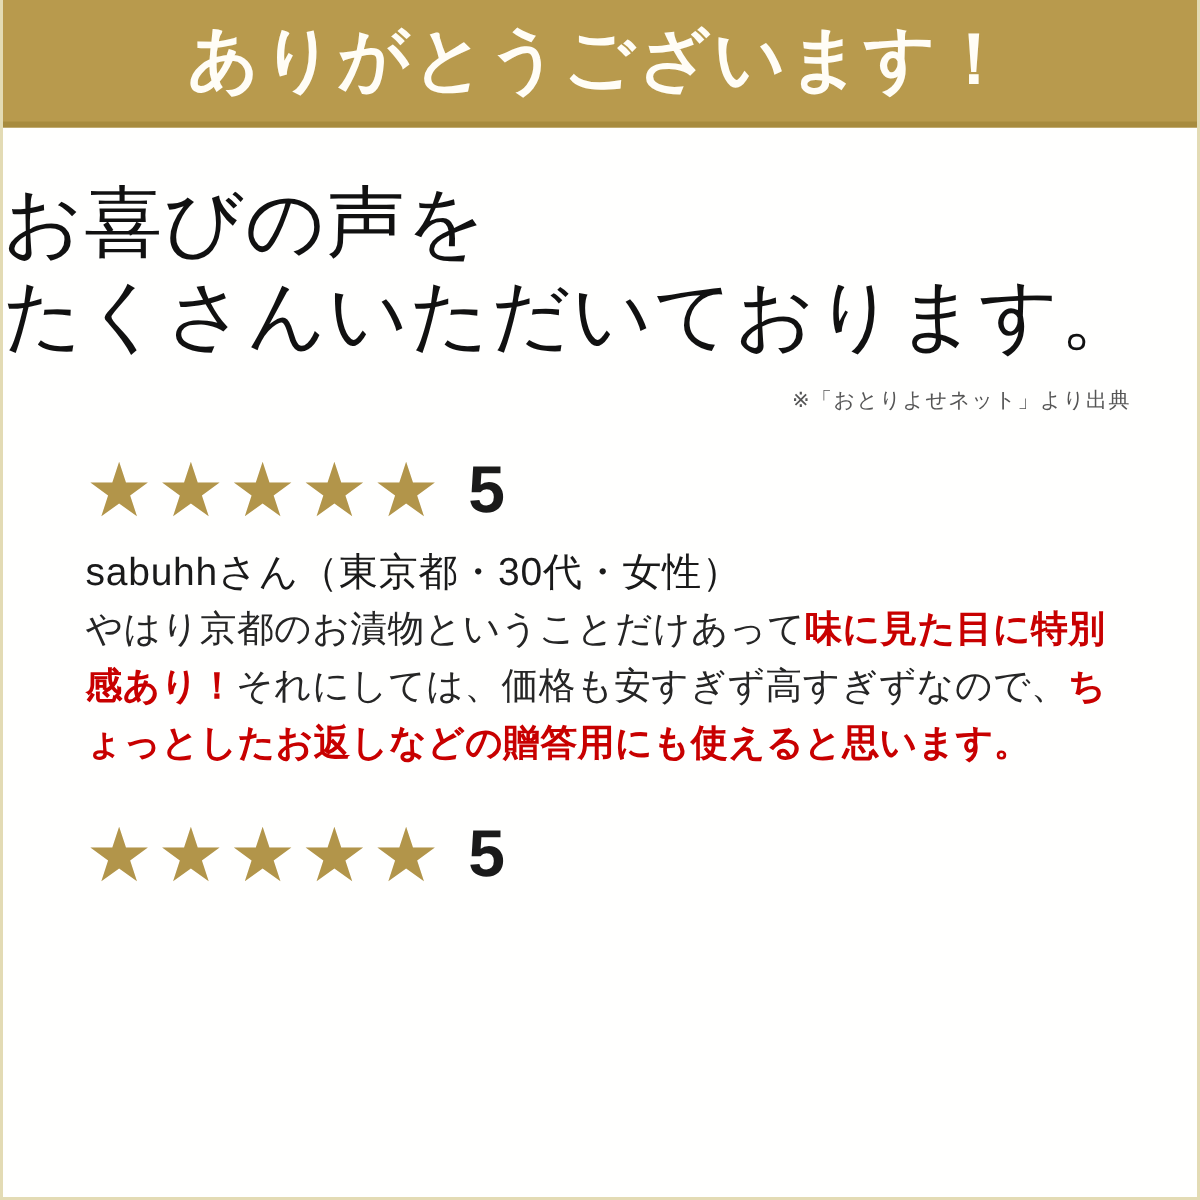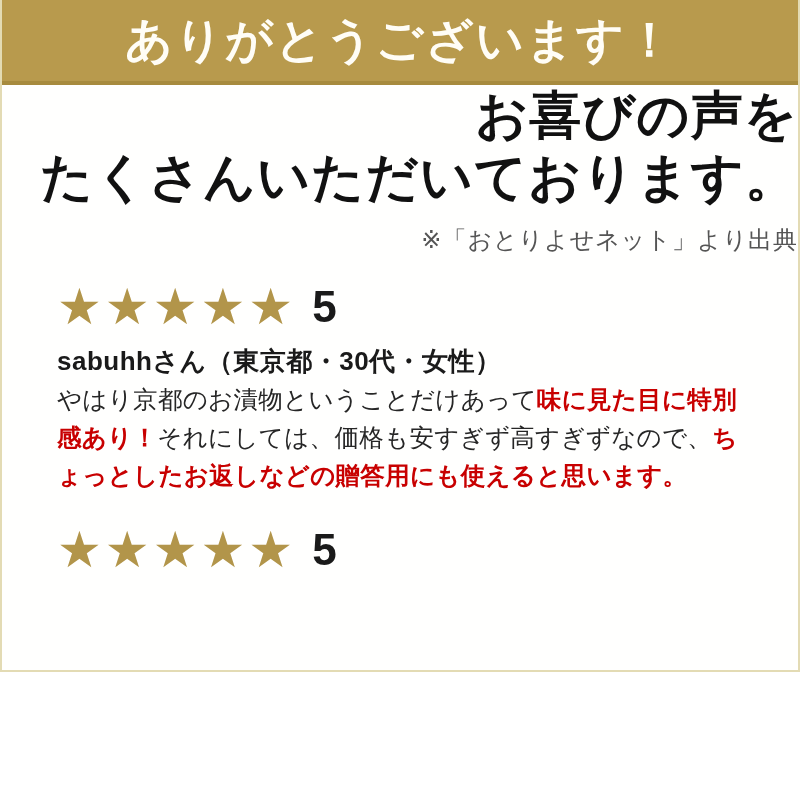--- a/index.html
+++ b/index.html
@@ -3,21 +3,21 @@
 <meta charset="utf-8">
 <style>
   html,body{margin:0;padding:0;}
   body{
     width:800px;height:800px;
     font-family:"Liberation Sans","DejaVu Sans",sans-serif;
     background:#fff;
   }
   .page{
     position:relative;
-    width:800px;height:672px;
+    width:800px;height:800px;
     box-sizing:border-box;
     background:#fffffe;
     border:2px solid #e3dbb4;
     border-top:none;
     overflow:hidden;
   }
   .banner{
     margin:0 -2px;
     height:81px;
     background:#b89a4d;
@@ -27,32 +27,34 @@
   .banner-text{
     display:inline-block;
     line-height:81px;
     font-family:"Liberation Serif","DejaVu Serif",serif;
     font-weight:600;
     font-size:47px;
     letter-spacing:2px;
     color:#fffdf6;
   }
   .heading{
-    text-align:right;
+    margin-top:34px;
+    text-align:left;
     font-family:"Liberation Serif","DejaVu Serif",serif;
-    font-weight:700;
+    font-weight:400;
     color:#111;
     font-size:52px;
     line-height:1.2;
     letter-spacing:1px;
   }
   .source-note{
     margin-top:14px;
+    padding-right:44px;
     text-align:right;
-    font-size:24px;
+    font-size:14px;
     color:#555;
     letter-spacing:1px;
   }
   .reviews{
     padding:0 52px 0 55px;
   }
   .review{
     margin-top:26px;
   }
   .review + .review{
@@ -72,21 +74,21 @@
   .score{
     margin-left:16px;
     font-size:44px;
     font-weight:700;
     color:#1a1a1a;
     line-height:1;
   }
   .reviewer{
     margin-top:12px;
     font-size:26px;
-    font-weight:700;
+    font-weight:400;
     color:#1a1a1a;
     letter-spacing:0.5px;
   }
   .review-text{
     margin-top:2px;
     font-size:24.5px;
     line-height:1.55;
     color:#262626;
     letter-spacing:0.3px;
   }

